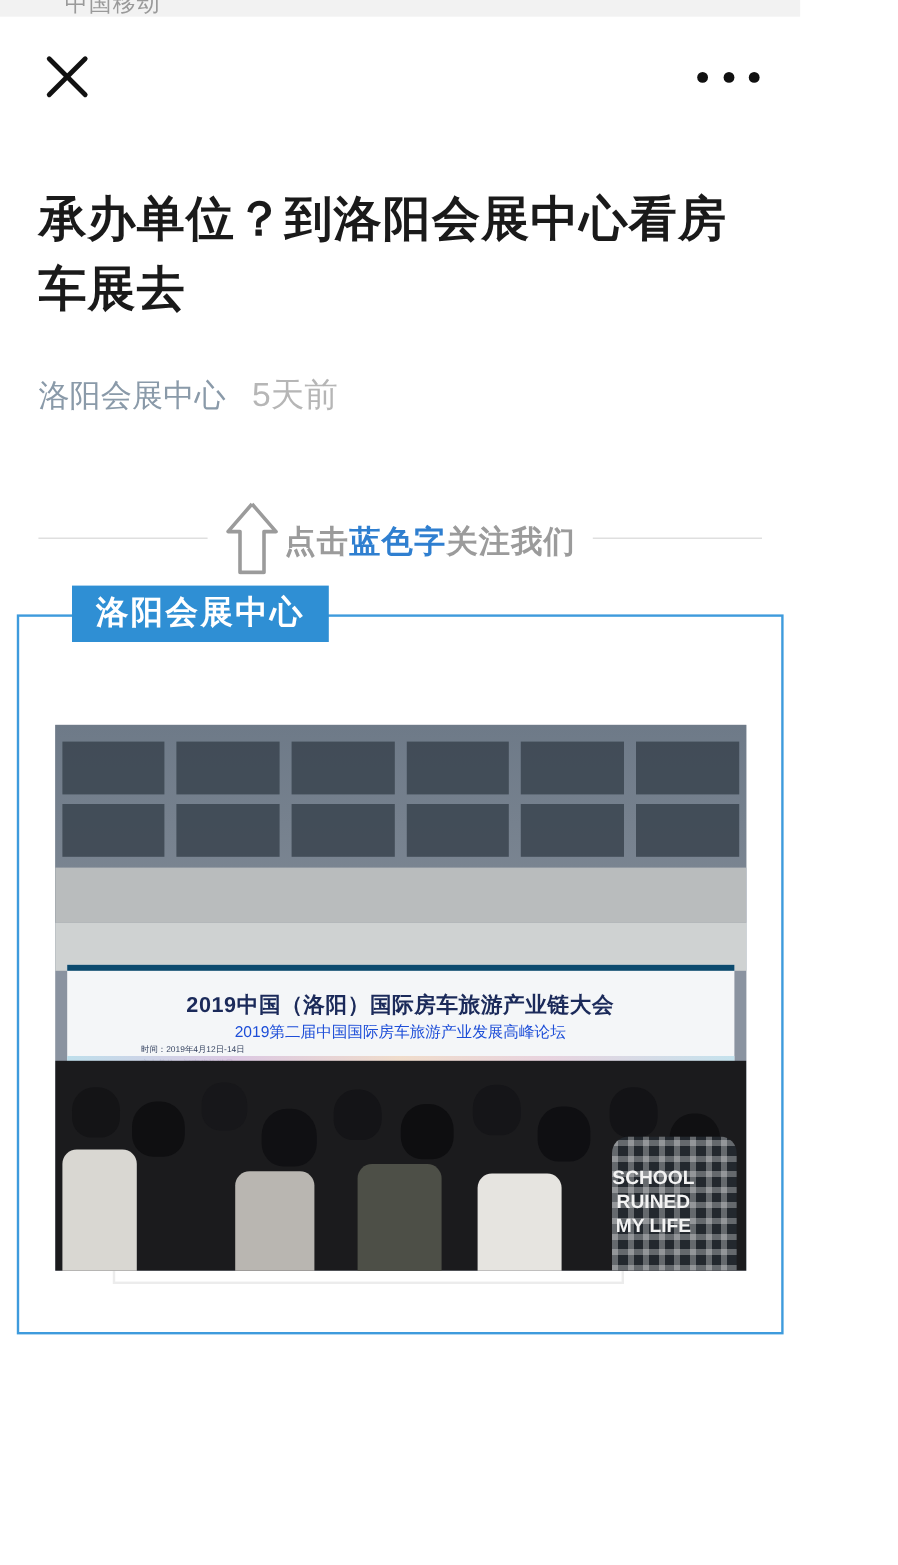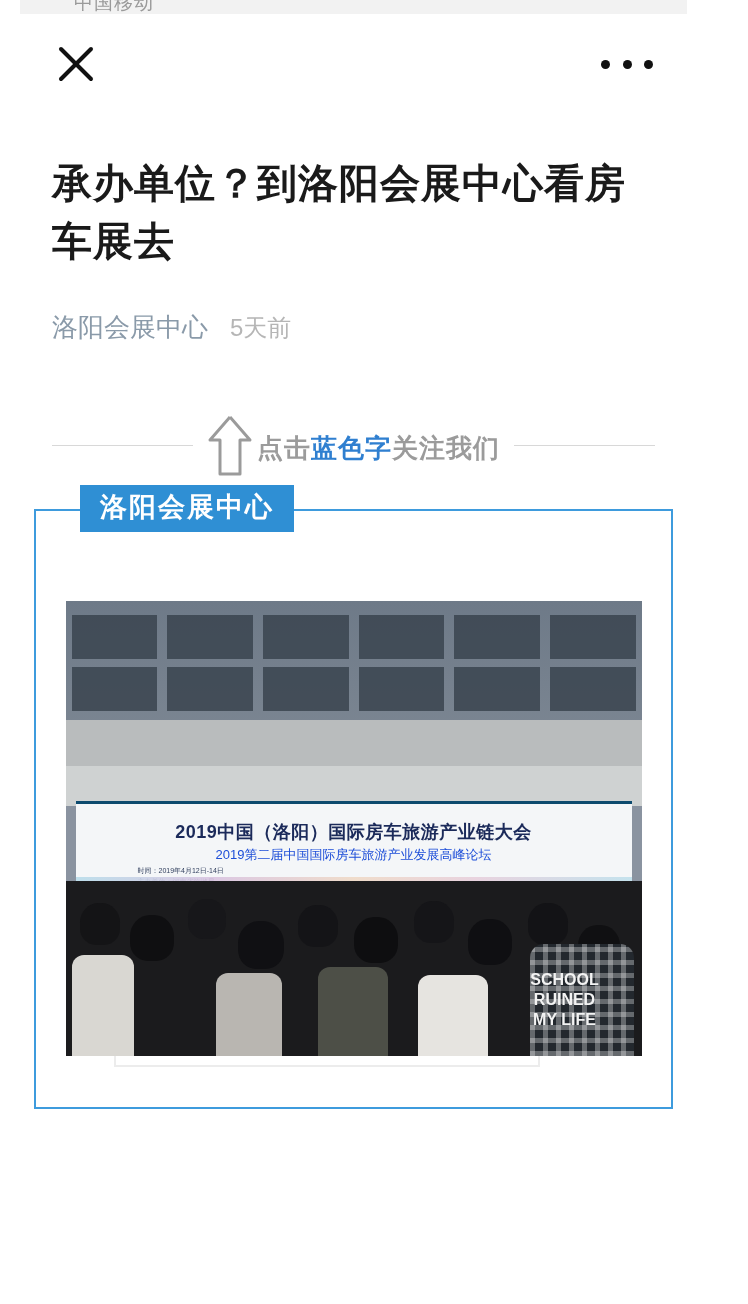--- a/index.html
+++ b/index.html
@@ -9,21 +9,20 @@
     background: #ffffff;
     font-family: "Liberation Sans", sans-serif;
     overflow: hidden;
   }
   .page {
     position: relative;
     width: 667px;
     height: 1304px;
     background: #ffffff;
     overflow: hidden;
-    margin-left: 20px;
   }
 
   
   .statusbar {
     position: relative;
     height: 14px;
     background: #f2f2f2;
     overflow: hidden;
   }
   .statusbar .sb-text {
@@ -100,21 +99,21 @@
     margin-top: 40px;
     display: flex;
     align-items: baseline;
     gap: 22px;
   }
   .meta .source {
     font-size: 26px;
     color: #8a9aa9;
   }
   .meta .time {
-    font-size: 24px;
+    font-size: 28px;
     color: #b6b6b6;
   }
 
   
   .follow-row {
     margin-top: 58px;
     position: relative;
     height: 84px;
     display: flex;
     align-items: center;
@@ -225,21 +224,21 @@
     height: 40px;
     background: #cfd2d2;
   }
   .banner {
     position: absolute;
     left: 10px;
     right: 10px;
     top: 200px;
     height: 120px;
     background: #f4f6f8;
-    border-top: 3px solid #0c4a6e;
+    border-top: 5px solid #0c4a6e;
   }
   .banner .b-title {
     position: absolute;
     top: 16px;
     left: 0; right: 0;
     text-align: center;
     font-size: 18px;
     font-weight: bold;
     color: #1b2a5a;
     letter-spacing: 0.5px;

